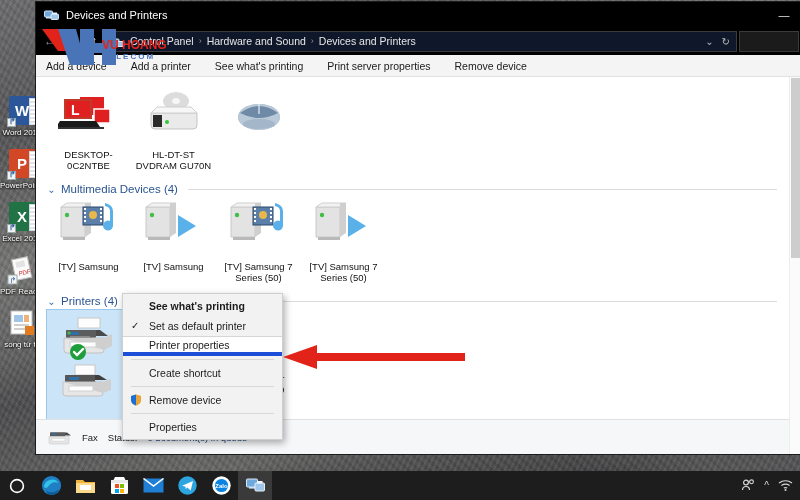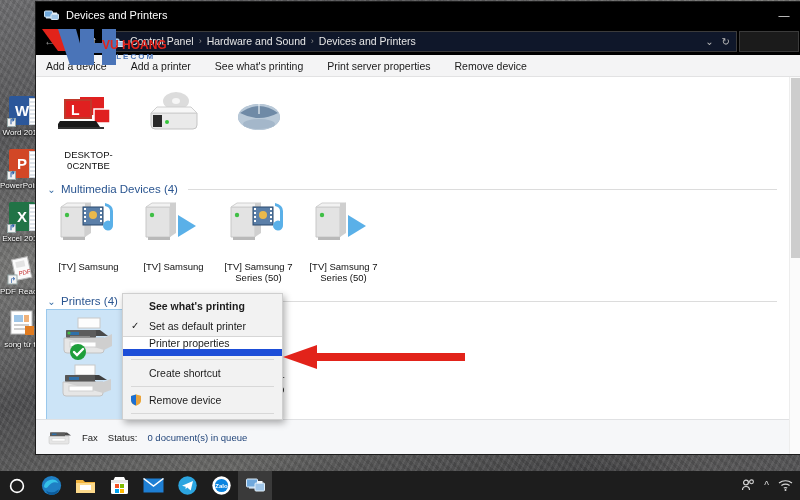--- a/index.html
+++ b/index.html
@@ -127,21 +127,21 @@
   
   #ctx{
     position:absolute; left:122px; top:293px; width:161px;
     background:#f2f2f2; border:1px solid #cfcfcf; z-index:25;
     box-shadow:2px 3px 7px rgba(0,0,0,.32);
     padding:2px 0;
   }
   .mi{ height:20px; display:flex; align-items:center; padding-left:26px; position:relative;
        font-size:10.5px; color:#1b1b1b; }
   .mi.bold{ font-weight:bold; }
-  .mi.hl{ background:#fff; border-top:1px solid #d6d6d6; border-bottom:7px solid #1d4ed8; }
+  .mi.hl{ background:#fff; border-top:1px solid #d6d6d6; border-bottom:4px solid #1d4ed8; }
   .mi .mcheck{ position:absolute; left:8px; top:4px; font-size:10px; color:#222; }
   .mi .shield{ position:absolute; left:7px; top:4px; width:12px; height:12px; }
   .msep{ height:1px; background:#d8d8d8; margin:3px 8px; }
 
   
   #arrow{ position:absolute; left:283px; top:345px; width:182px; height:24px; z-index:30;}
 
   
   #wm{ position:absolute; left:40px; top:27px; width:150px; height:42px; z-index:20; pointer-events:none;}
 </style>
@@ -270,20 +270,21 @@
           <div class="icon">
             <svg width="62" height="46" viewBox="0 0 62 46">
               <ellipse cx="33" cy="10" rx="13" ry="9" fill="#dcdcdc"></ellipse>
               <ellipse cx="33" cy="10" rx="4" ry="3" fill="#f6f6f6"></ellipse>
               <path d="M8 22 h46 v12 a4 4 0 0 1 -4 4 h-38 a4 4 0 0 1 -4 -4 z" fill="#eaeaea" stroke="#c5c5c5"></path>
               <path d="M8 22 h46 l-6 -6 h-34 z" fill="#f7f7f7" stroke="#cfcfcf"></path>
               <rect x="10" y="24" width="9" height="12" fill="#2b2b2b"></rect>
               <circle cx="24" cy="31" r="2" fill="#35c73a"></circle>
             </svg>
           </div>
+          <div class="label">HL-DT-ST DVDRAM GU70N</div>
         </div>
         <div class="tile">
           <div class="icon">
             <svg width="62" height="46" viewBox="0 0 62 46">
               <ellipse cx="31" cy="26" rx="21" ry="13" fill="#9fb3c8"></ellipse>
               <path d="M10 26 a21 13 0 0 1 42 0 a21 13 0 0 1 -42 0" fill="#b9c9d8"></path>
               <path d="M12 22 q19 -14 38 0 q-19 10 -38 0" fill="#6f8aa6"></path>
               <path d="M31 13 v10" stroke="#e8eef4" stroke-width="1.2"></path>
               <ellipse cx="31" cy="33" rx="16" ry="5" fill="#8fa6bb" opacity=".5"></ellipse>
             </svg>
@@ -474,20 +475,23 @@
     <span class="shield">
       <svg width="12" height="12" viewBox="0 0 12 12">
         <path d="M6 0.5 L11 2 v4 c0 3 -2.6 5 -5 5.5 C3.6 11 1 9 1 6 V2 z" fill="#ffc83d"></path>
         <path d="M6 0.5 L1 2 v4 c0 3 2.6 5 5 5.5 z" fill="#1a6fd4"></path>
         <path d="M6 0.5 L11 2 v4 c0 3 -2.6 5 -5 5.5" fill="#e8a33d"></path>
       </svg>
     </span>
     <span>Remove device</span>
   </div>
   <div class="msep"></div>
+  <div class="mi">
+    <span>Properties</span>
+  </div>
 </div>
 
 <div id="arrow">
   <svg width="182" height="24" viewBox="0 0 182 24">
     <rect x="30" y="8" width="152" height="8" fill="#e2231a"></rect>
     <path d="M0 12 L34 0 L34 24 z" fill="#e2231a"></path>
   </svg>
 </div>
 
 <div id="wm">

